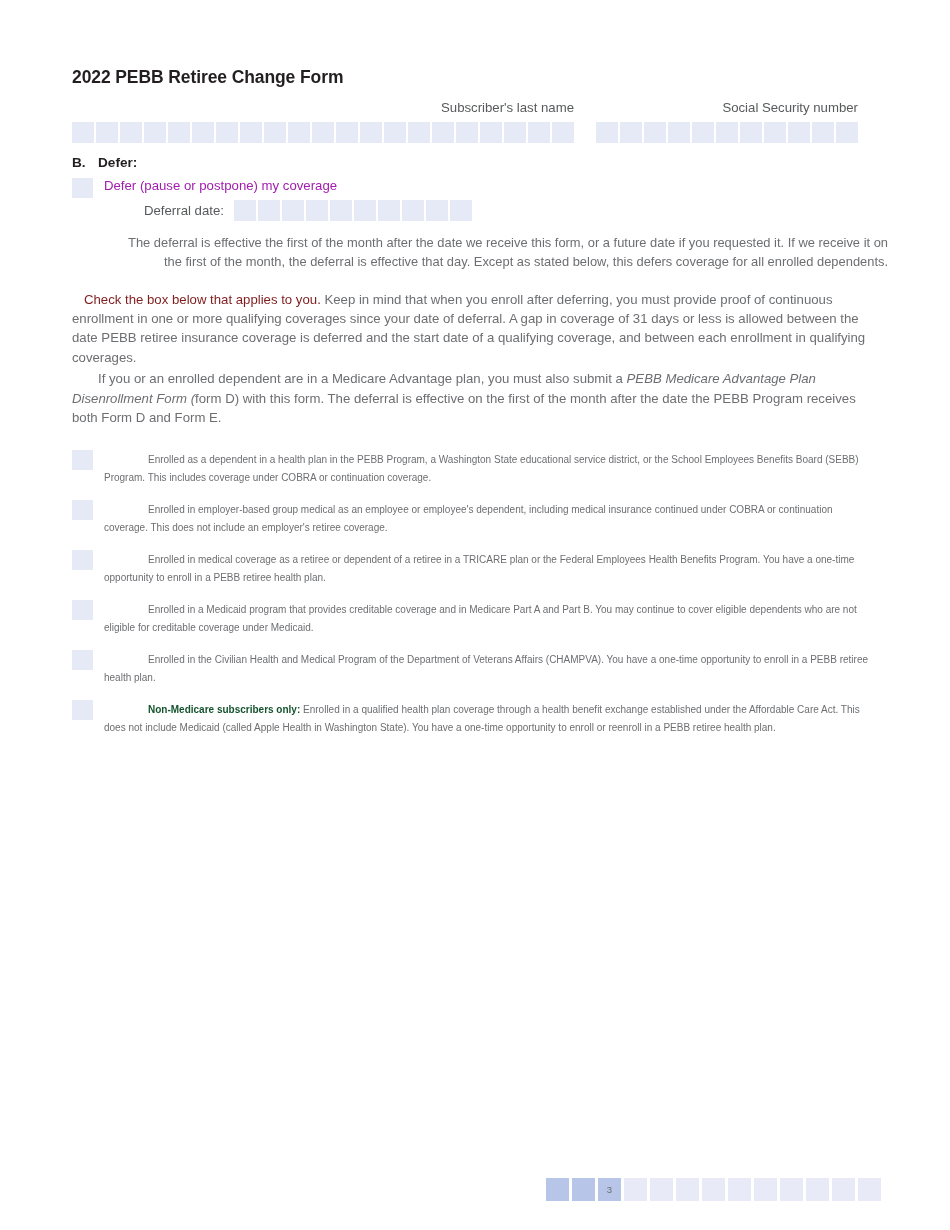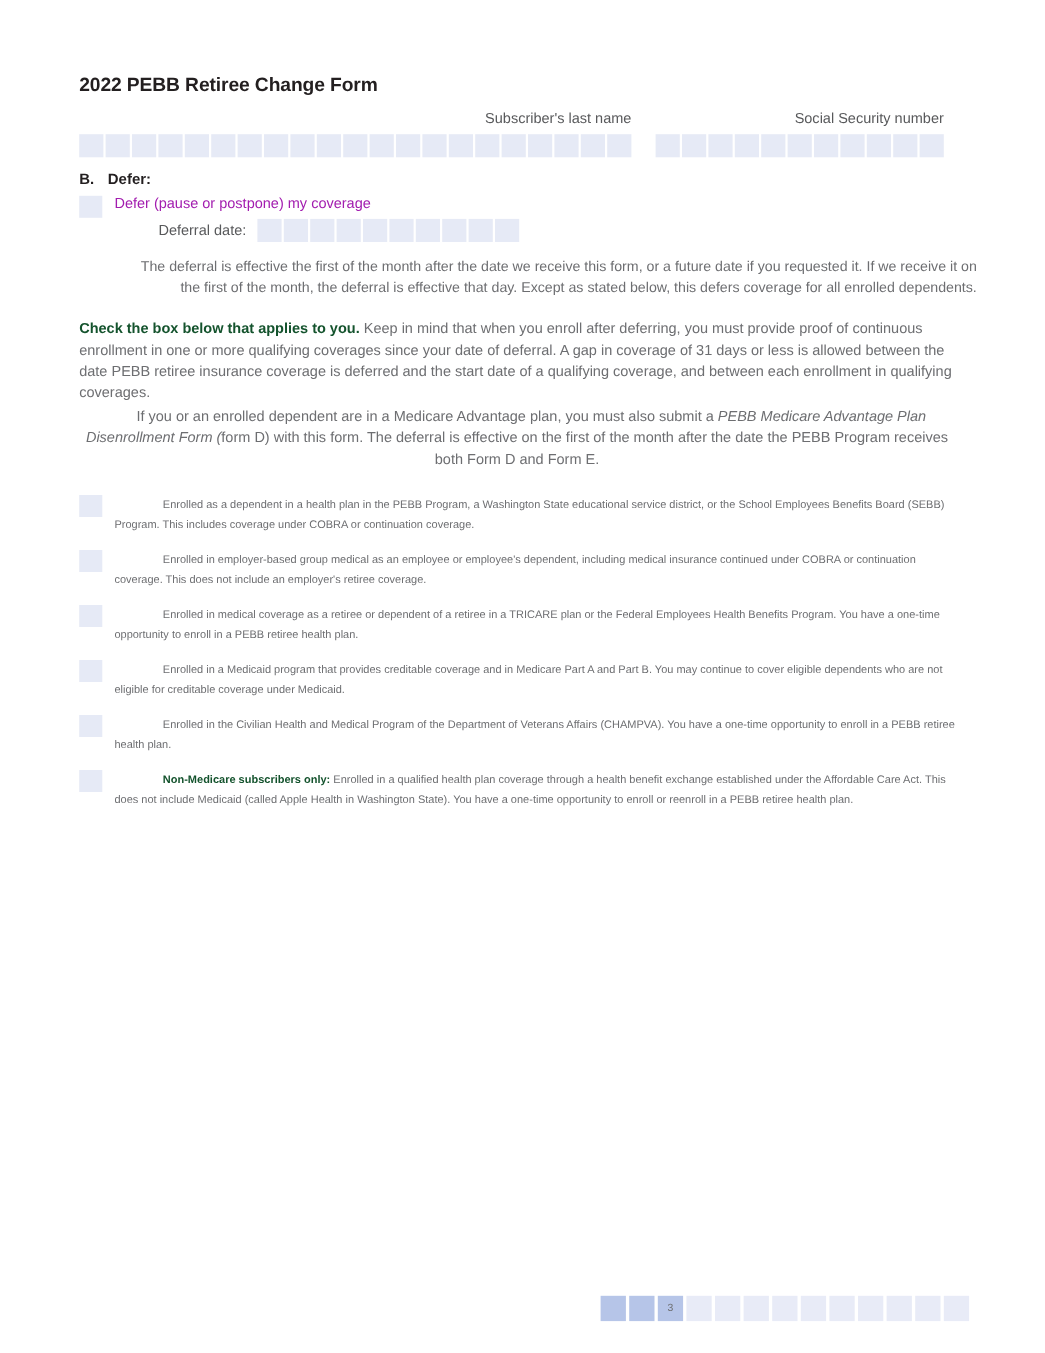--- a/index.html
+++ b/index.html
@@ -133,23 +133,23 @@
   }
 
   
   .para {
     font-size: 13.2px;
     color: #6d6e71;
     line-height: 1.47;
     margin-top: 18px;
   }
   .para.tight { margin-top: 2px; }
-  .para b { color: #14532d; font-weight: bold; }
+  .para b { color: #7f1d1d; font-weight: normal; margin-left: 12px; }
   .para i { font-style: italic; }
-  .indent { text-indent: 26px; text-align: center; }
+  .indent { text-indent: 26px; }
 
   
   .options {
     margin-top: 22px;
   }
   .option {
     position: relative;
     padding-left: 32px;
     margin-bottom: 14px;
   }

